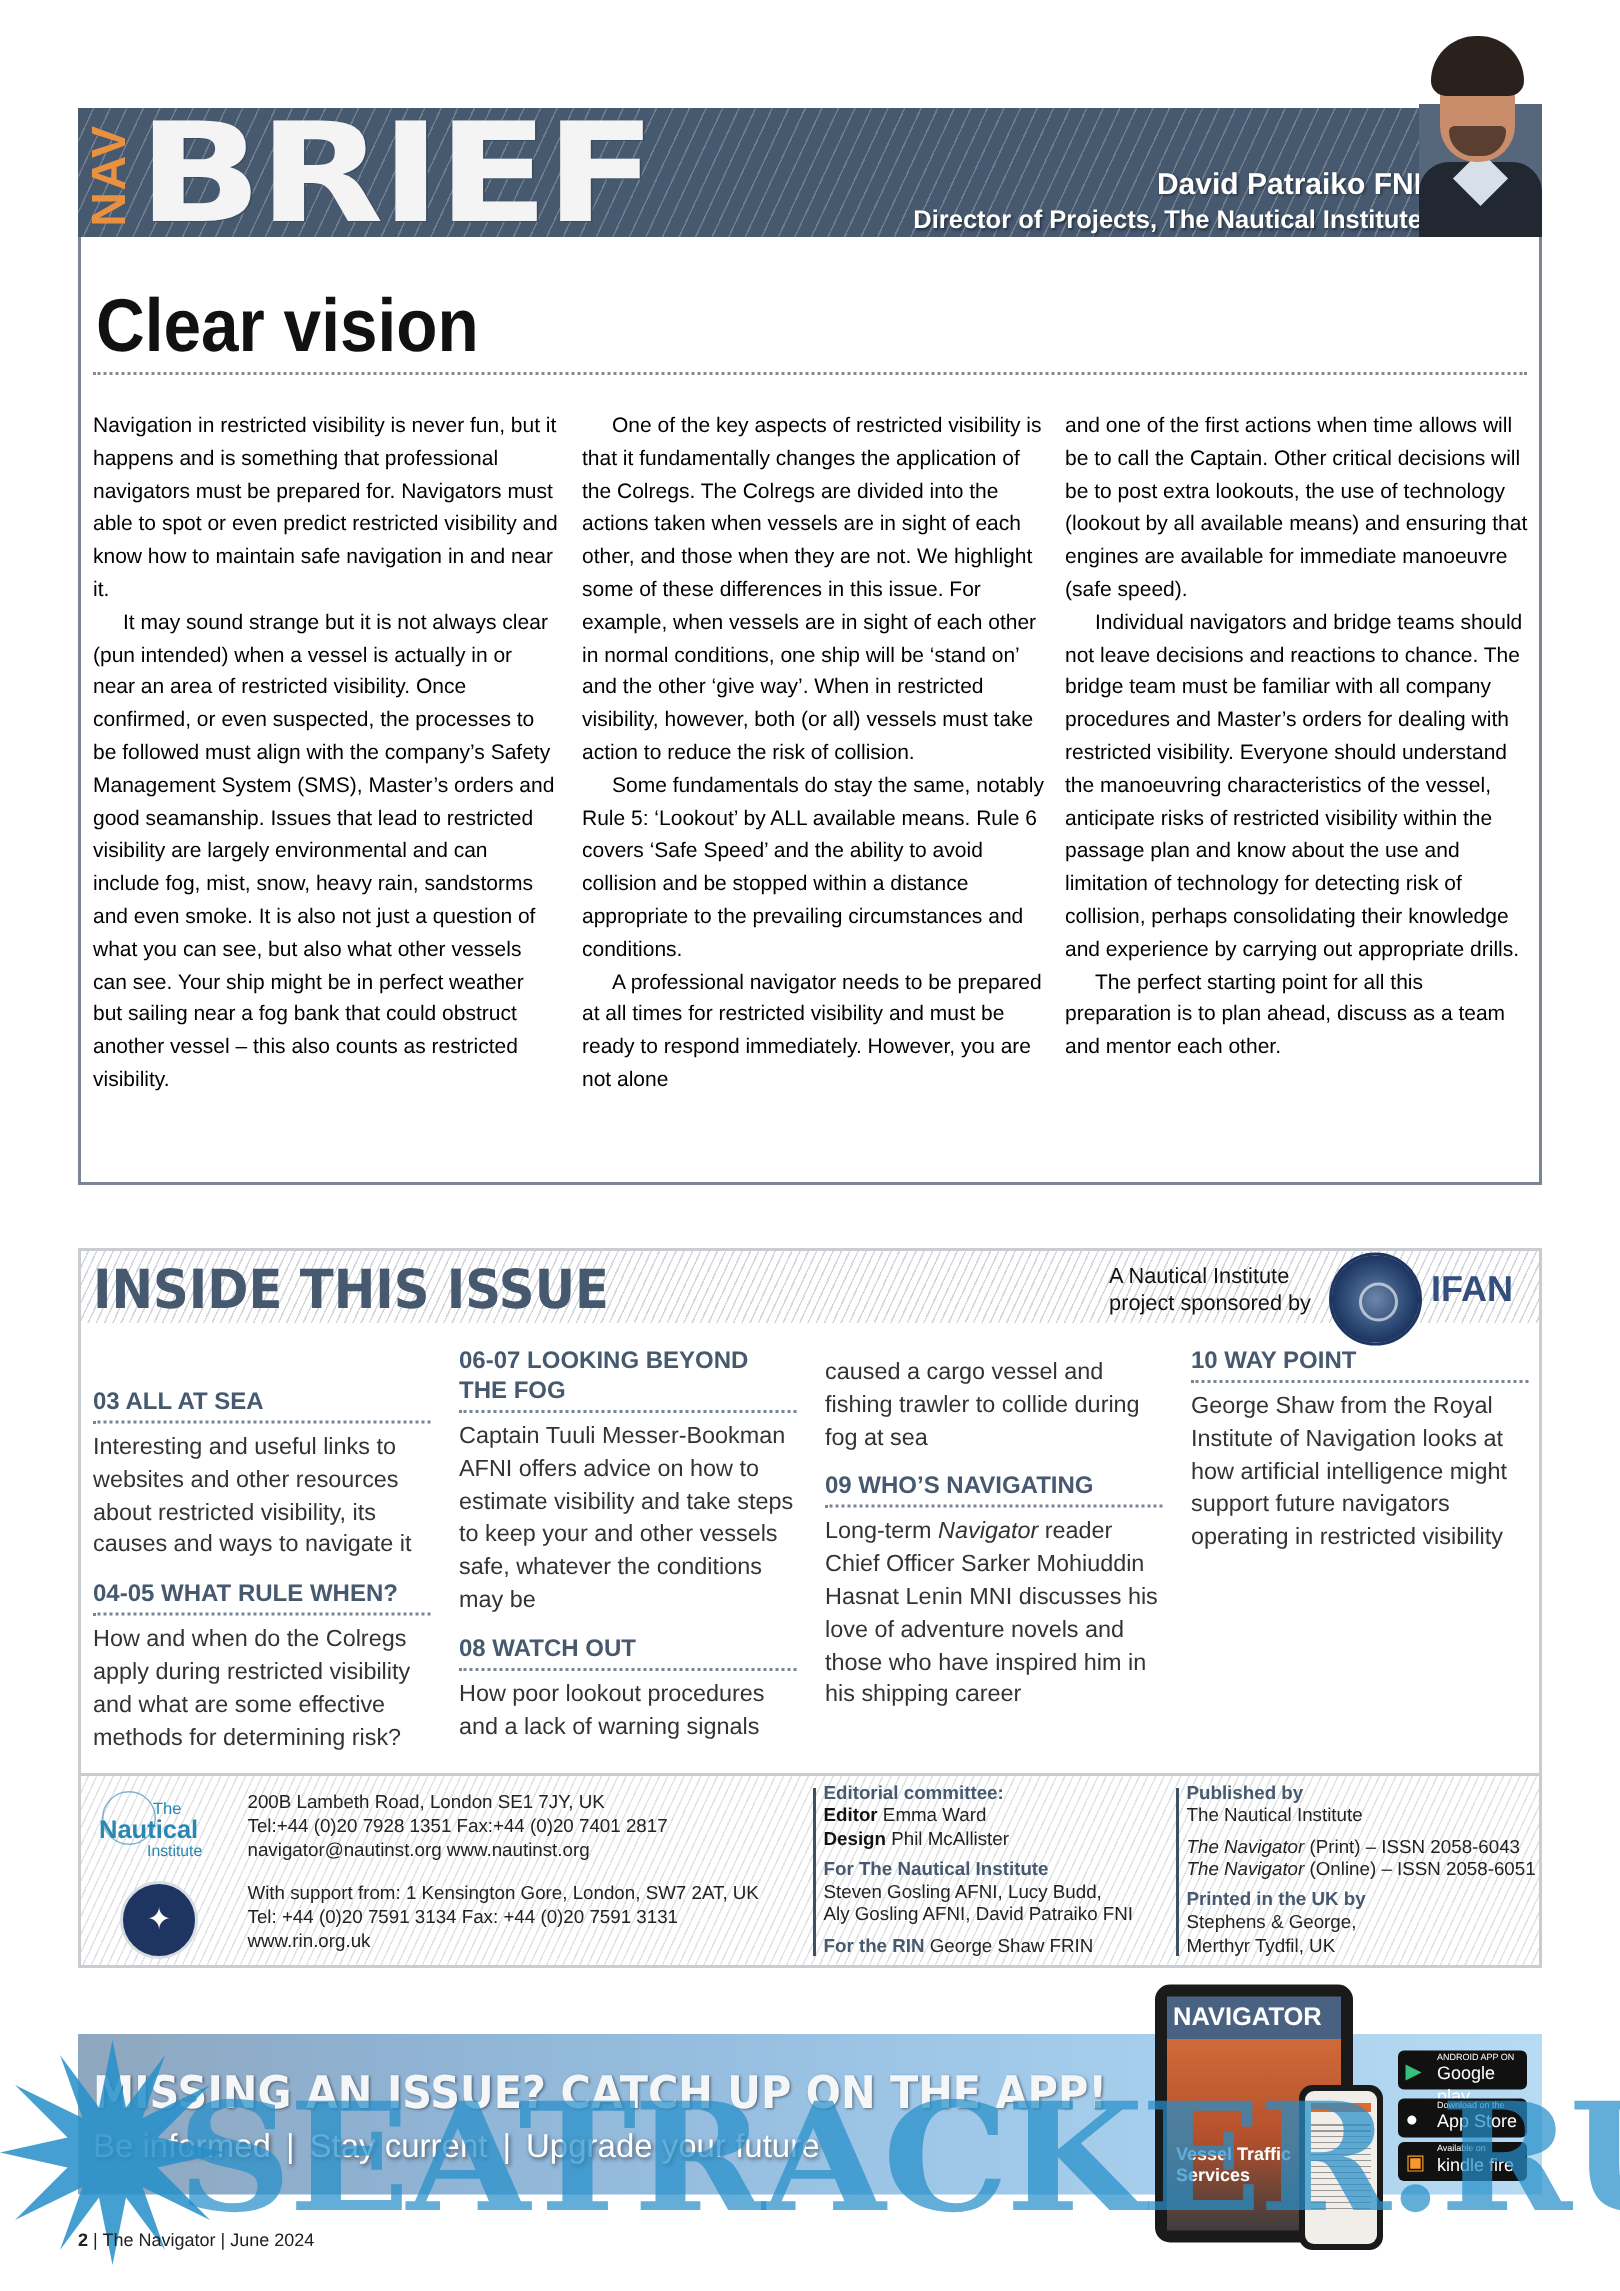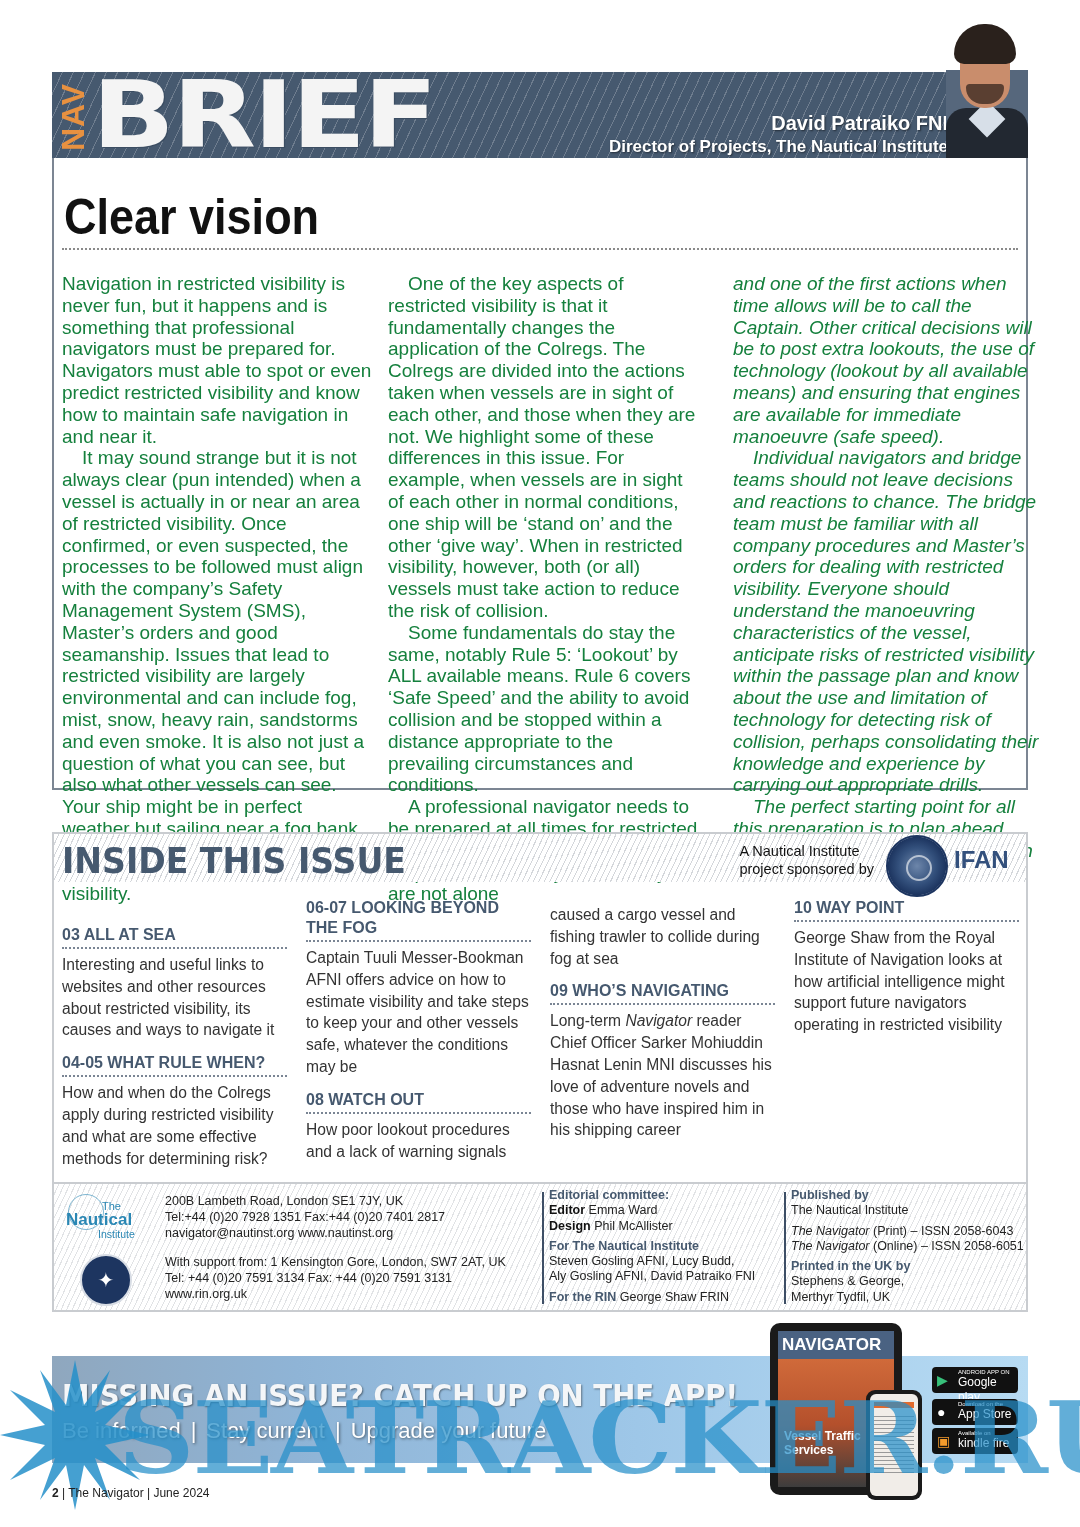--- a/index.html
+++ b/index.html
@@ -22,26 +22,26 @@
   .portrait .bg { position: absolute; inset: 0; background: linear-gradient(180deg, #ffffff 0%, #ffffff 35%, #56677c 35%, #56677c 100%); }
   .portrait .hair { position: absolute; left: 8px; top: 2px; width: 62px; height: 40px; background: #2a211c; border-radius: 30px 30px 10px 10px; }
   .portrait .face { position: absolute; left: 14px; top: 20px; width: 50px; height: 66px; background: #c98d6c; border-radius: 22px 22px 24px 24px; }
   .portrait .beard { position: absolute; left: 20px; top: 62px; width: 38px; height: 20px; background: #5a3f31; border-radius: 4px 4px 18px 18px; }
   .portrait .shirt { position: absolute; left: 0; top: 86px; width: 82px; height: 50px; background: #222831; border-radius: 20px 20px 0 0; }
   .portrait .collar { position: absolute; left: 28px; top: 84px; width: 26px; height: 26px; background: #d7dfe8; transform: rotate(45deg); }
 
   .title { position: absolute; left: 64px; top: 188px; font-size: 50px; color: #111; font-family: "Liberation Sans", sans-serif; transform: scaleX(0.9); transform-origin: left; }
   .title-rule { position: absolute; left: 62px; top: 248px; width: 956px; border-top: 2px dotted #8a8a8a; }
 
-  .col { position: absolute; top: 273px; width: 310px; font-size: 19px; line-height: 21.8px; color: #15803d; }
+  .col { position: absolute; top: 273px; width: 310px; font-size: 14px; line-height: 21.8px; color: #000000; }
   .col p { text-indent: 0; }
   .col p.ind { text-indent: 20px; }
   .col1 { left: 62px; }
   .col2 { left: 388px; }
-  .col3 { left: 733px; font-style: italic; }
+  .col3 { left: 710px; }
 
   
   .inside-box { position: absolute; left: 52px; top: 832px; width: 976px; height: 480px; border: 2px solid #c9ccd0; }
   .inside-banner {
     position: absolute; left: 54px; top: 834px; width: 972px; height: 48px;
     background-color: #ffffff;
     background-image: repeating-linear-gradient(115deg, rgba(160,166,175,0) 0px, rgba(160,166,175,0) 4px, rgba(160,166,175,0.45) 4px, rgba(160,166,175,0.45) 5px);
   }
   .inside-title { position: absolute; left: 62px; top: 840px; color: #46596f; font-weight: bold; font-size: 36px; letter-spacing: 0px; font-family: "DejaVu Sans", sans-serif; transform: scaleX(0.92); transform-origin: left; }
   .sponsor-text { position: absolute; right: 206px; top: 842px; font-size: 14.5px; line-height: 18px; color: #111; }

